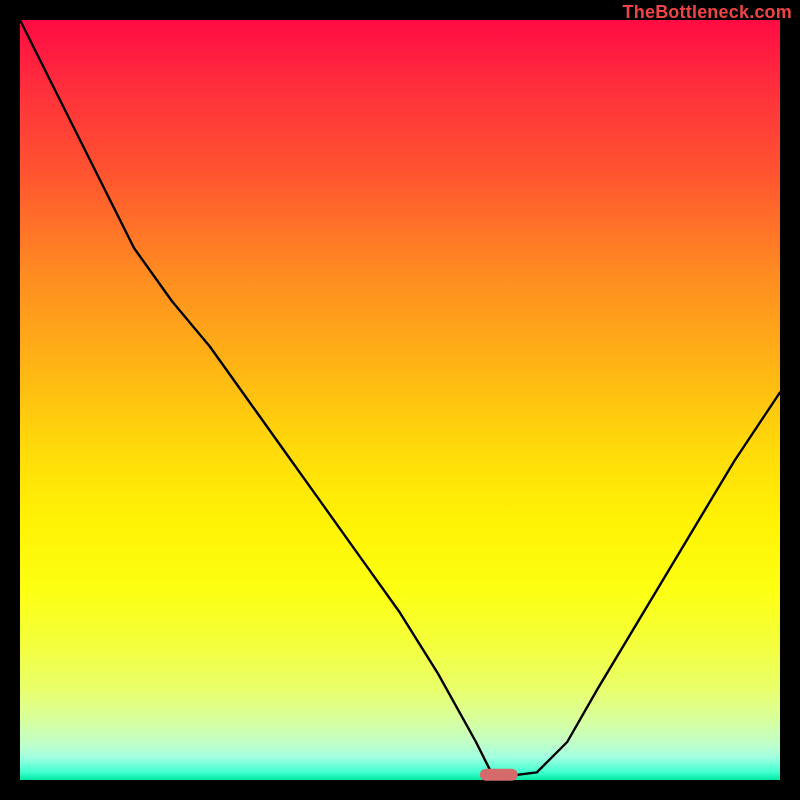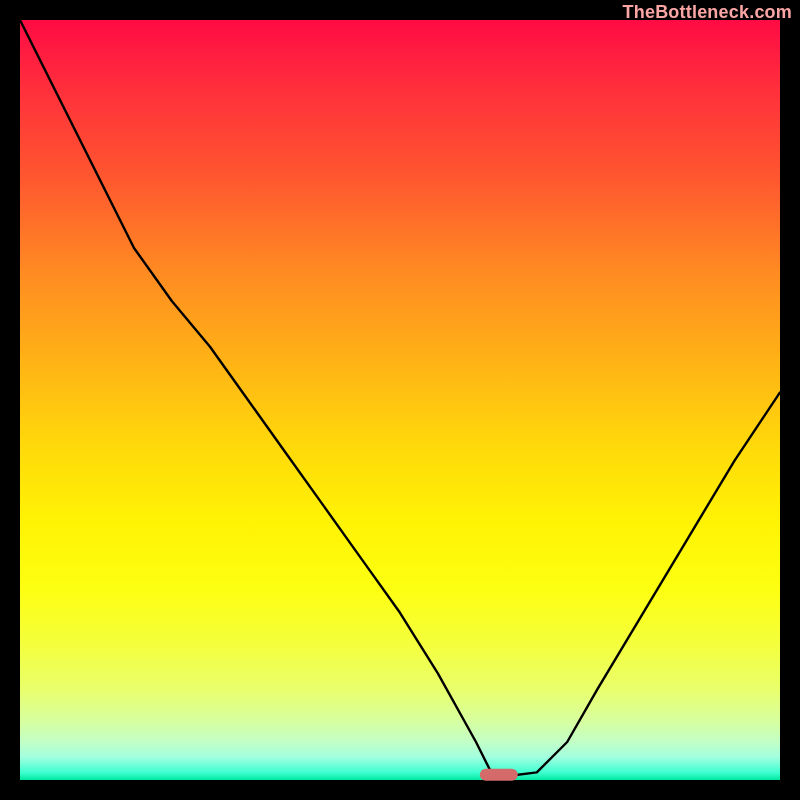--- a/index.html
+++ b/index.html
@@ -48,21 +48,21 @@
     height: 760px;
     overflow: visible;
   }
   .attribution {
     position: absolute;
     top: 2px;
     right: 8px;
     font-family: Arial, Helvetica, sans-serif;
     font-size: 18px;
     font-weight: 700;
-    color: #fca5a5;
+    color: #ef4444;
     letter-spacing: 0.2px;
   }
 </style>
 </head>
 <body>
 
 <div class="chart-wrap">
   <div class="attribution">TheBottleneck.com</div>
   <div class="plot-area">
     <svg class="plot-svg" id="plot-svg" viewBox="0 0 760 760" preserveAspectRatio="none">

